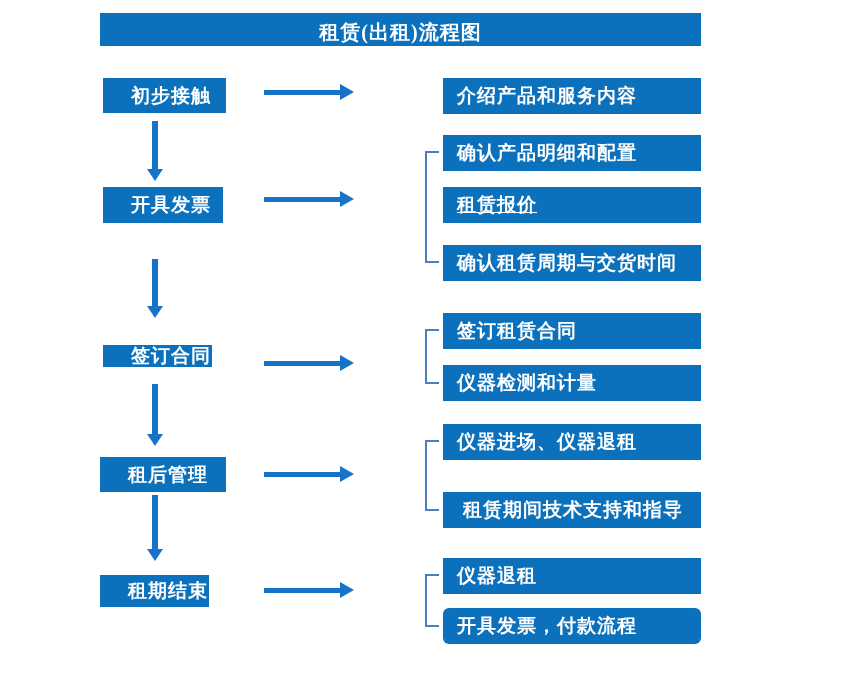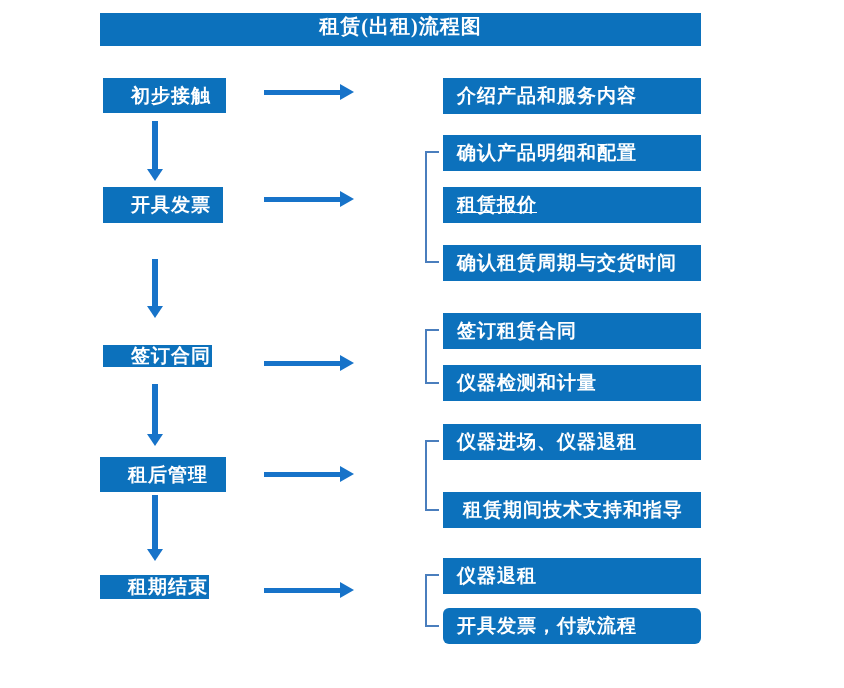--- a/index.html
+++ b/index.html
@@ -14,21 +14,21 @@
     height: 688px;
     background: var(--background, #ffffff);
     overflow: hidden;
   }
   
   .titlebar {
     position: absolute;
     left: 100px; top: 13px;
     width: 601px; height: 33px;
     background: var(--box-blue, #0c71bc);
-    display: flex; align-items: flex-start; justify-content: center;
+    display: flex; align-items: flex-end; justify-content: center;
   }
   .titlebar span {
     color: var(--text-white, #fff);
     font-size: 20px; font-weight: bold; letter-spacing: 1px;
   }
   
   .box {
     position: absolute;
     background: var(--box-blue, #0c71bc);
     color: var(--text-white, #fff);
@@ -37,21 +37,21 @@
     box-sizing: border-box;
     white-space: nowrap;
   }
   .lbox { padding-left: 28px; }
   .rbox { left: 443px; width: 258px; height: 36px; padding-left: 14px; }
 
   #lb1 { left: 103px; top: 78px;  width: 123px; height: 35px; }
   #lb2 { left: 103px; top: 187px; width: 120px; height: 36px; }
   #lb3 { left: 103px; top: 345px; width: 109px; height: 22px; }
   #lb4 { left: 100px; top: 457px; width: 126px; height: 35px; }
-  #lb5 { left: 100px; top: 575px; width: 109px; height: 24px; }
+  #lb5 { left: 100px; top: 575px; width: 109px; height: 32px; }
 
   #rb1  { top: 78px;  }
   #rb2  { top: 135px; }
   #rb3  { top: 187px; text-decoration: underline; }
   #rb4  { top: 245px; }
   #rb5  { top: 313px; }
   #rb6  { top: 365px; }
   #rb7  { top: 424px; }
   #rb8  { top: 492px; padding-left: 20px; }
   #rb9  { top: 558px; }

